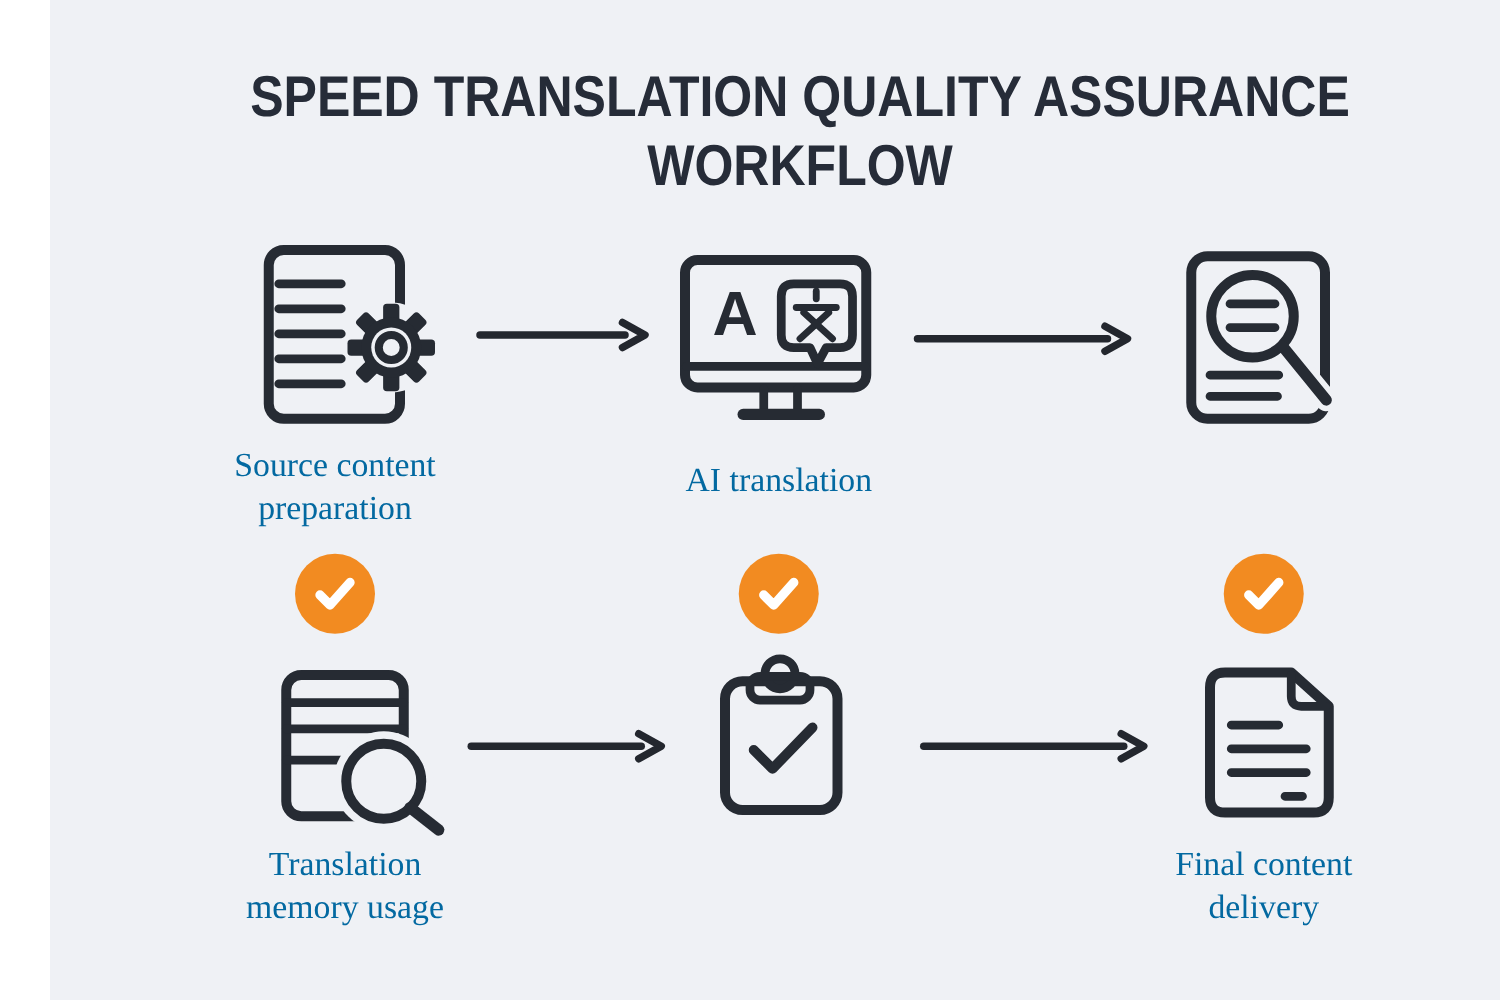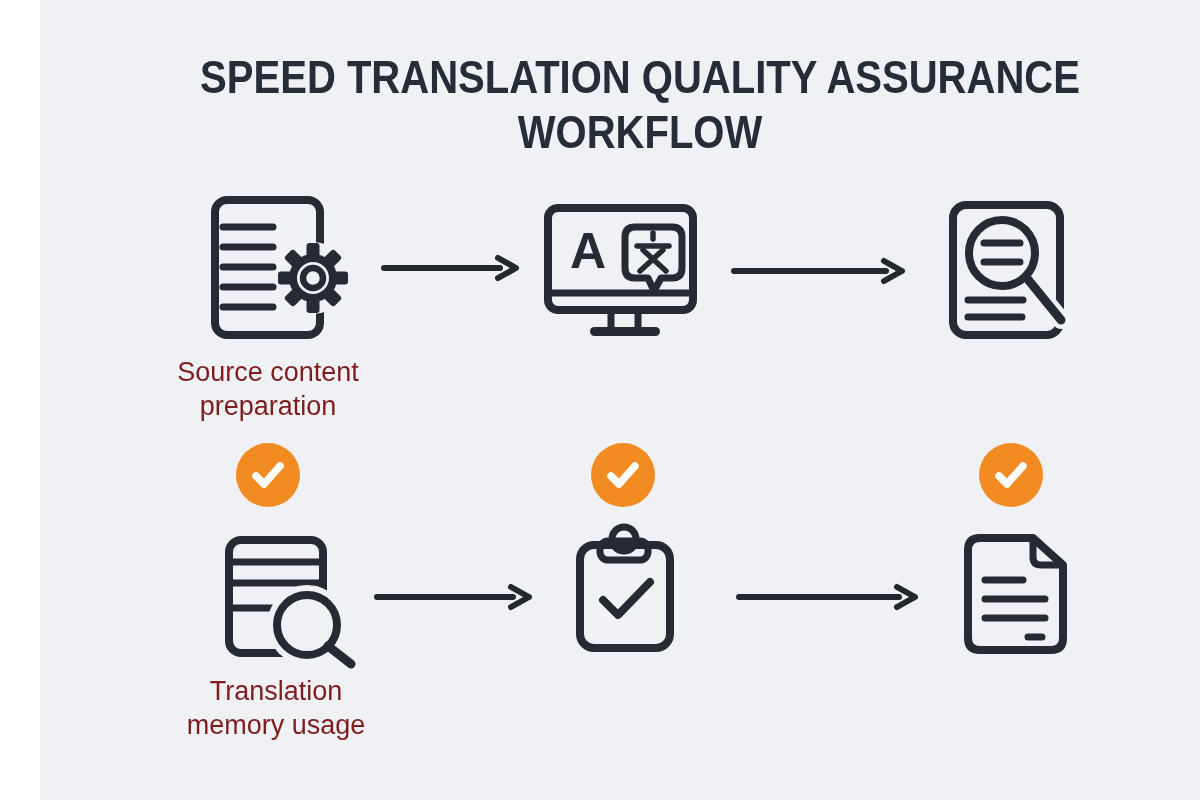--- a/index.html
+++ b/index.html
@@ -7,21 +7,21 @@
     position:relative;width:1200px;height:800px;background:#eff1f5;
     font-family:"Liberation Sans",sans-serif;overflow:hidden;margin-left:40px;
   }
   .title{
     position:absolute;top:50px;left:25px;width:1150px;margin:0;
     text-align:center;font-size:46px;line-height:55px;font-weight:700;
     color:#262c38;letter-spacing:0px;transform:scaleX(0.87);transform-origin:center top;
   }
   .step-label{
     position:absolute;transform:translateX(-50%);text-align:center;
-    font-size:27px;line-height:34px;color:#7f1d1d;white-space:pre-line;
+    font-size:27px;line-height:34px;color:#0369a1;white-space:pre-line;font-family:Liberation Serif, serif;
   }
   .icon-svg{position:absolute;}
   .icon-svg .stroke{fill:none;stroke:#262b33;stroke-width:8;stroke-linecap:round;stroke-linejoin:round;}
   .icon-svg .thin{stroke-width:7;}
   .icon-svg .fillbg{fill:#eff1f5;stroke:none;}
   .icon-svg .filldark{fill:#262b33;stroke:none;}
   .icon-svg .maskline{stroke:#eff1f5;stroke-width:18;stroke-linecap:round;fill:none;}
   .check-badge{
     position:absolute;width:64px;height:64px;border-radius:50%;
     background:#f28b21;transform:translate(-50%,-50%);
@@ -131,16 +131,19 @@
     </svg>
   </div>
   <div class="check-badge" style="left:971px;top:475px">
     <svg width="44" height="44" viewBox="0 0 44 44">
       <path d="M10,23 L18,31 L34,13" fill="none" stroke="#ffffff" stroke-width="7.5" stroke-linecap="round" stroke-linejoin="round"></path>
     </svg>
   </div>
 
   <div class="step-label" style="left:228px;top:355px">Source content
 preparation</div>
+  <div class="step-label" style="left:583px;top:367px">AI translation</div>
   <div class="step-label" style="left:236px;top:674px">Translation
 memory usage</div>
+  <div class="step-label" style="left:971px;top:674px">Final content
+delivery</div>
 
 </div>
 
 </body></html>

